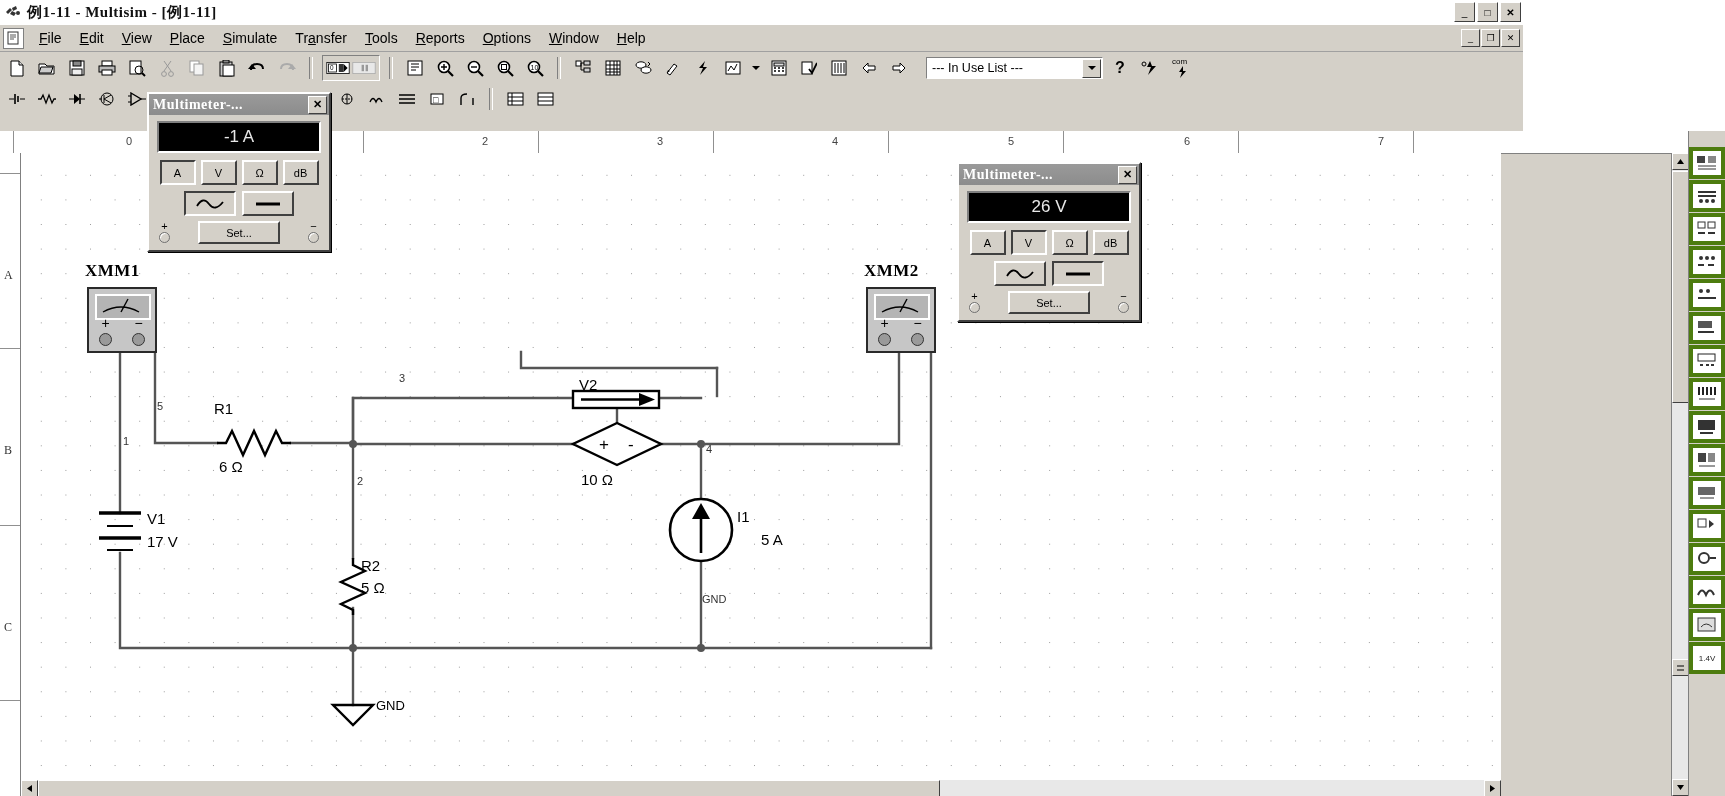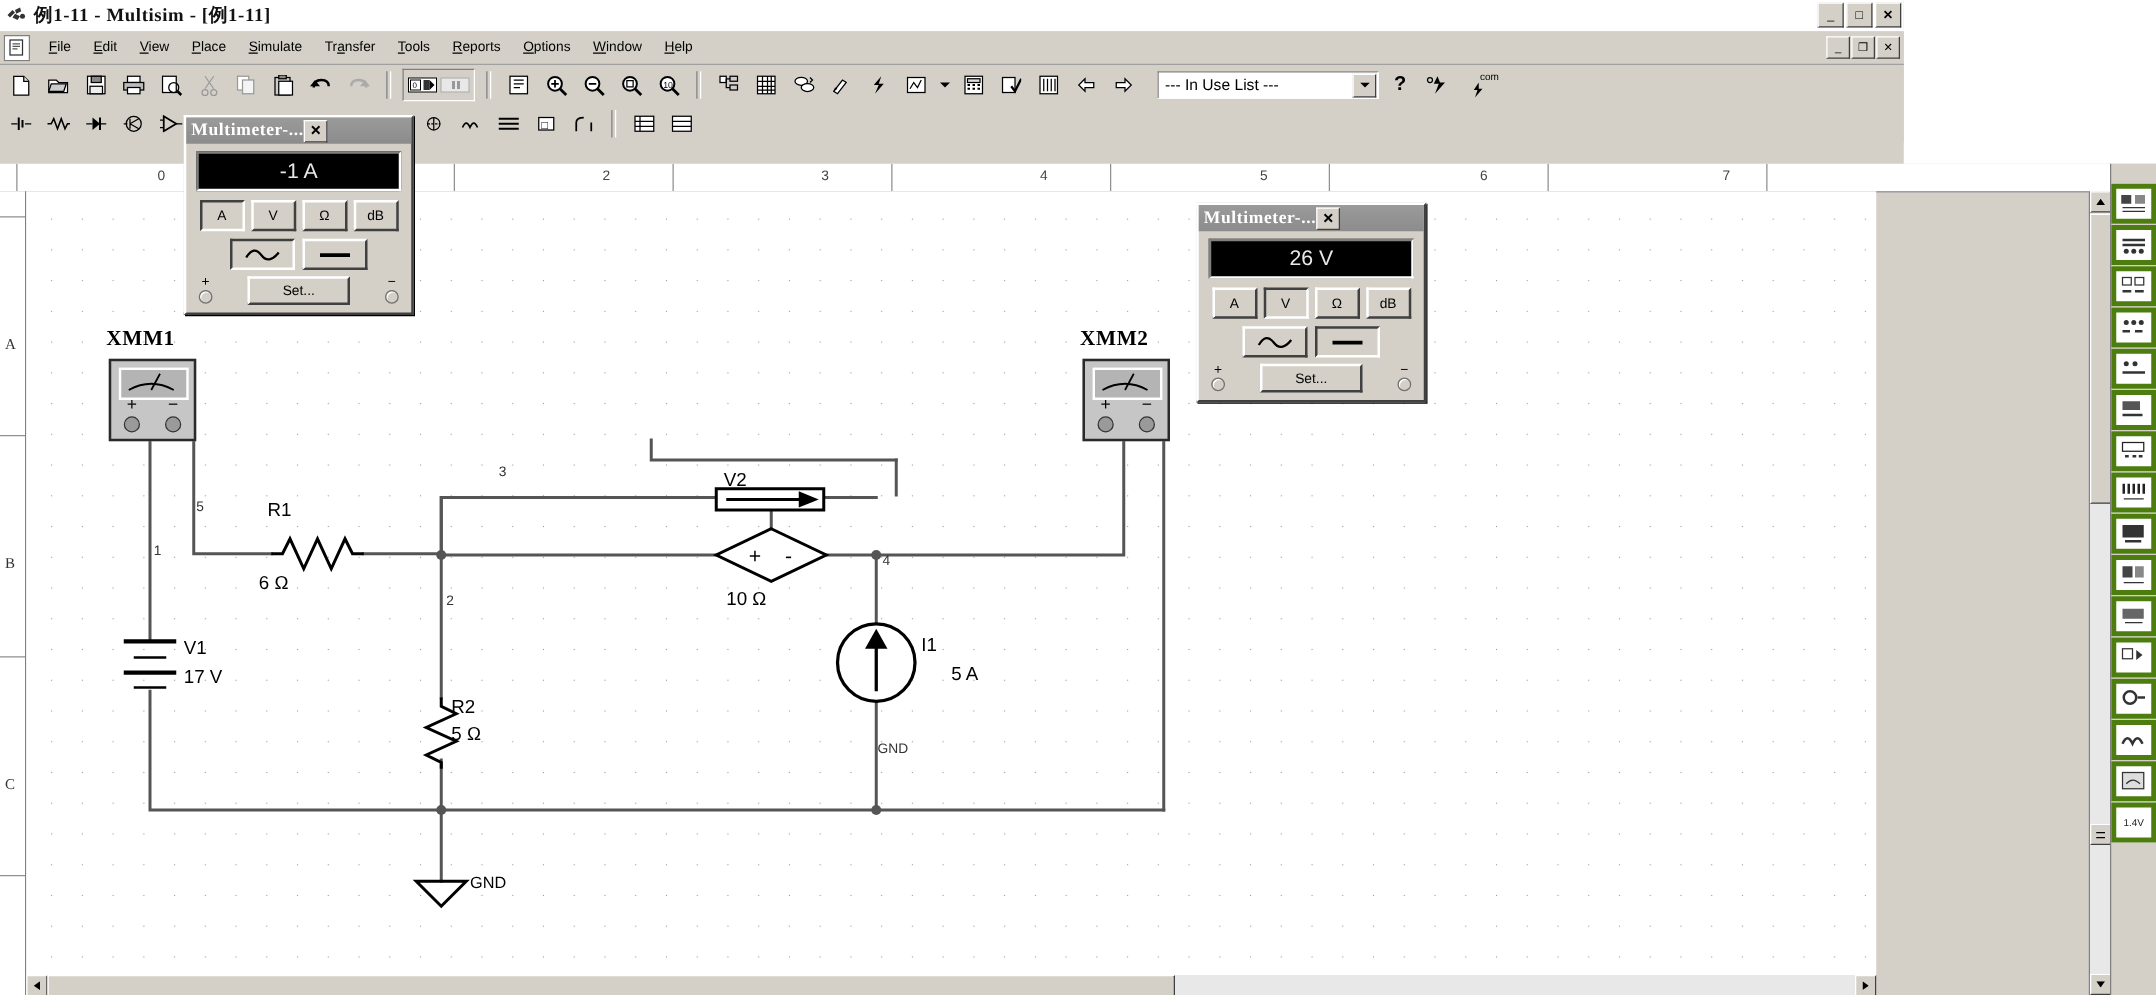--- a/index.html
+++ b/index.html
@@ -13,21 +13,21 @@
   .title-btns{position:absolute;right:2px;top:2px;display:flex;gap:2px;}
   .tb-btn{width:19px;height:18px;background:#d4d0c8;border:1px solid #fff;border-right-color:#404040;border-bottom-color:#404040;
           display:flex;align-items:center;justify-content:center;font-size:10px;font-family:"Liberation Sans",sans-serif;color:#000;}
   .tb-btn.close{font-weight:bold;}
 
   
   .menubar{height:26px;background:#d4d0c8;display:flex;align-items:center;padding-left:3px;position:relative;
            border-bottom:1px solid #a0a0a0;}
   .menu-doc-ico{width:19px;height:19px;border:1px solid #808080;background:#fff;margin-right:6px;position:relative;
                 display:flex;align-items:center;justify-content:center;font-size:11px;}
-  .menu-item{padding:3px 9px;font-size:11px;color:#000;cursor:default;font-family:"Liberation Sans",sans-serif;}
+  .menu-item{padding:3px 9px;font-size:14px;color:#000;cursor:default;font-family:"Liberation Sans",sans-serif;}
   .menu-item u{text-decoration:underline;}
   .mdi-btns{position:absolute;right:3px;top:4px;display:flex;gap:1px;}
   .mdi-btn{width:17px;height:16px;background:#d4d0c8;border:1px solid #fff;border-right-color:#404040;border-bottom-color:#404040;
            font-size:9px;display:flex;align-items:center;justify-content:center;}
 
   
   .toolbar{height:32px;background:#d4d0c8;display:flex;align-items:center;padding-left:4px;gap:4px;}
   .toolbar.row2{height:30px;}
   .tbtn{width:26px;height:26px;display:flex;align-items:center;justify-content:center;color:#000;
         border:1px solid transparent;box-sizing:border-box;}
@@ -62,21 +62,21 @@
 
   
   .rpal{position:absolute;right:0;top:0;width:36px;height:665px;background:#d4d0c8;border-left:1px solid #808080;
         display:flex;flex-direction:column;align-items:center;padding-top:16px;gap:1px;}
   .rpal .pbtn{width:28px;height:24px;background:#fff;border:4px solid #4d7c0f;display:flex;align-items:center;justify-content:center;
               font-size:7px;color:#222;overflow:hidden;}
 
   
   .mm{position:absolute;background:#d4d0c8;border:2px solid;border-color:#fff #404040 #404040 #fff;box-shadow:1px 1px 0 #000;z-index:40;}
   .mm-title{height:21px;background:linear-gradient(#9a9a9a,#8c8c8c);display:flex;align-items:center;
-            padding-left:4px;}
+            padding-left:4px;justify-content:space-between;}
   .mm-title-txt{font-family:"Liberation Serif",serif;font-weight:bold;font-size:14px;color:#fff;letter-spacing:.5px;}
   .mm-close{width:17px;height:16px;background:#d4d0c8;border:1px solid #fff;border-right-color:#404040;border-bottom-color:#404040;
             display:flex;align-items:center;justify-content:center;font-size:11px;font-weight:bold;color:#000;margin-right:2px;}
   .mm-body{padding:6px 8px 6px 8px;border-radius:11px;}
   .mm-disp{background:#000;color:#e8e8e8;height:28px;border:2px solid;border-color:#808080 #fff #fff #808080;
            display:flex;align-items:center;justify-content:center;font-family:"Liberation Sans",sans-serif;font-size:17px;}
   .mm-modes{display:flex;gap:5px;margin-top:7px;justify-content:center;}
   .mm-btn{width:32px;height:21px;background:#d4d0c8;border:2px solid;border-color:#fff #404040 #404040 #fff;
           display:flex;align-items:center;justify-content:center;font-size:11px;color:#000;}
   .mm-btn.on{border-color:#404040 #fff #fff #404040;}
@@ -363,21 +363,21 @@
       </span>
     </div>
     <div class="tbtn" style="font-size:16px;font-weight:bold">?</div>
     <div class="tbtn">
         <svg width="18" height="16" viewBox="0 0 18 16">
           <path d="M9 1L6 7h4l-3 8 8-9h-4z" fill="#000"></path>
           <circle cx="3" cy="4" r="2" fill="none" stroke="#000"></circle>
         </svg>
       </div>
     <div class="tbtn" style="width:30px;position:relative">
-      <span style="position:absolute;top:1px;left:16px;font-size:8px">com</span>
+      <span style="position:absolute;top:1px;left:4px;font-size:8px">com</span>
       <svg style="position:absolute;top:9px;left:6px" width="16" height="14" viewBox="0 0 16 14">
           <path d="M9 1L5 7h3l-2 6 6-7H9z" fill="#000"></path>
         </svg>
     </div>
   </div>
 
   <div class="toolbar row2">
     <div class="tbtn">
         <svg width="18" height="14" viewBox="0 0 18 14">
           <path d="M1 7h5M12 7h5" stroke="#000"></path>
@@ -632,21 +632,21 @@
         <div class="jacks">
           <span class="jk"></span>
           <span class="jk"></span>
         </div>
       </div>
 
       <div class="lbl xmm" style="left:64px;top:108px">XMM1</div>
       <div class="lbl xmm" style="left:843px;top:108px">XMM2</div>
 
       <div class="lbl ref" style="left:193px;top:247px">R1</div>
-      <div class="lbl val" style="left:186px;top:305px">6 Ω</div>
+      <div class="lbl val" style="left:198px;top:305px">6 Ω</div>
 
       <div class="lbl ref" style="left:340px;top:404px">R2</div>
       <div class="lbl val" style="left:340px;top:426px">5 Ω</div>
 
       <div class="lbl ref" style="left:126px;top:357px">V1</div>
       <div class="lbl val" style="left:126px;top:380px">17 V</div>
 
       <div class="lbl ref" style="left:558px;top:223px">V2</div>
 
       <div class="lbl val" style="left:560px;top:318px">10 Ω</div>

